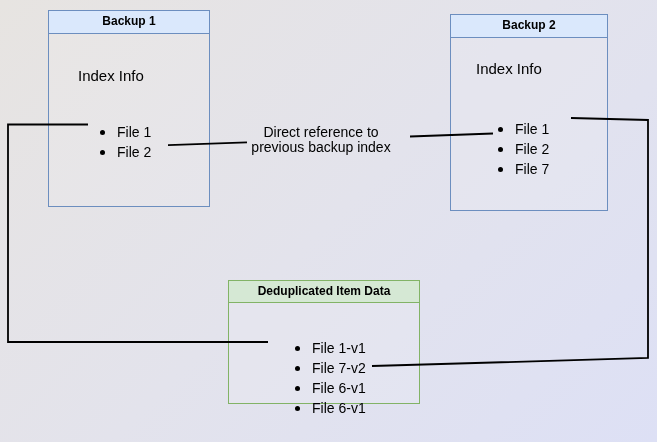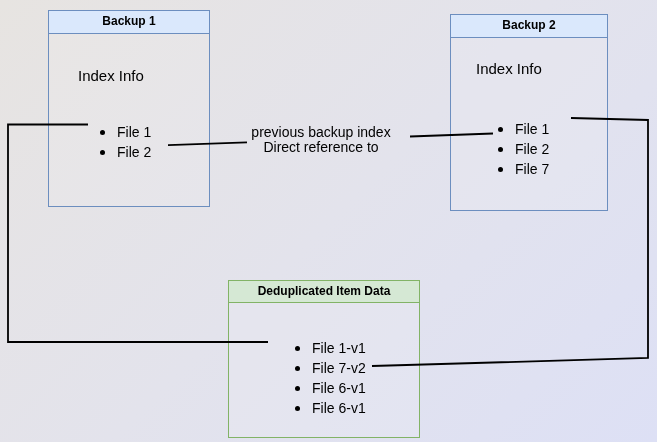--- a/index.html
+++ b/index.html
@@ -102,33 +102,33 @@
   <div class="box blue" style="left:450px; top:14px; width:158px; height:197px;">
     <div class="box-header">Backup 2</div>
     <div class="subtitle" style="left:25px; top:45px;">Index Info</div>
     <ul style="left:64px; top:104px;">
       <li>File 1</li>
       <li>File 2</li>
       <li>File 7</li>
     </ul>
   </div>
 
-  <div class="box green" style="left:228px; top:280px; width:192px; height:158px;">
+  <div class="box green" style="left:228px; top:280px; width:192px; height:124px;">
     <div class="box-header">Deduplicated Item Data</div>
     <ul style="left:67px; top:57px;">
       <li>File 1-v1</li>
       <li>File 7-v2</li>
       <li>File 6-v1</li>
       <li>File 6-v1</li>
     </ul>
   </div>
 
   <div class="edge-label">
+    <div>Direct reference to</div>
     <div>previous backup index</div>
-    <div>Direct reference to</div>
   </div>
 
   <svg class="edges" width="657" height="442" viewBox="0 0 657 442">
     <defs>
       <marker id="arr" markerUnits="userSpaceOnUse" markerWidth="15" markerHeight="10" refX="13" refY="4.5" orient="auto">
         <path d="M0.5,0.5 L13.5,4.5 L0.5,8.5 L3.8,4.5 Z" fill="#000" stroke="none" style="stroke:none"></path>
       </marker>
     </defs>
     <path d="M88,124.5 L8,124.5 L8,342 L268,342" marker-end="url(#arr)"></path>
     <path d="M493,133.5 L410,136.5"></path>

